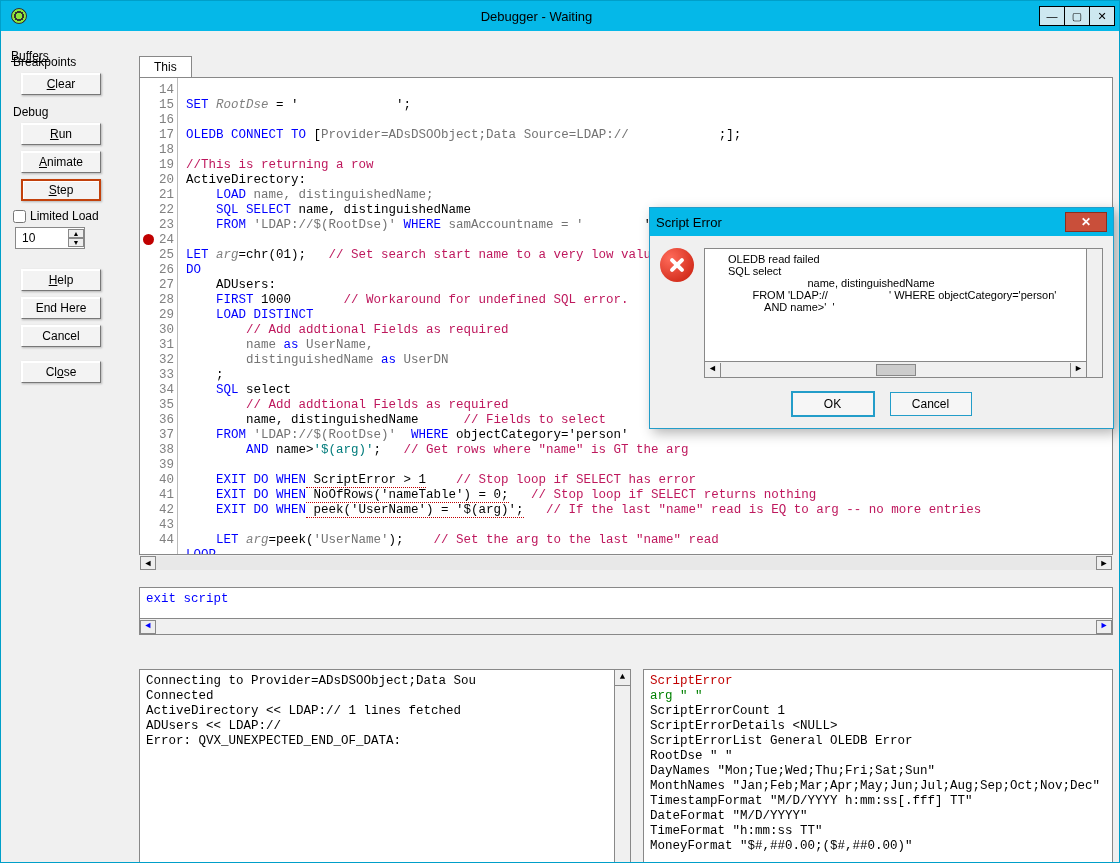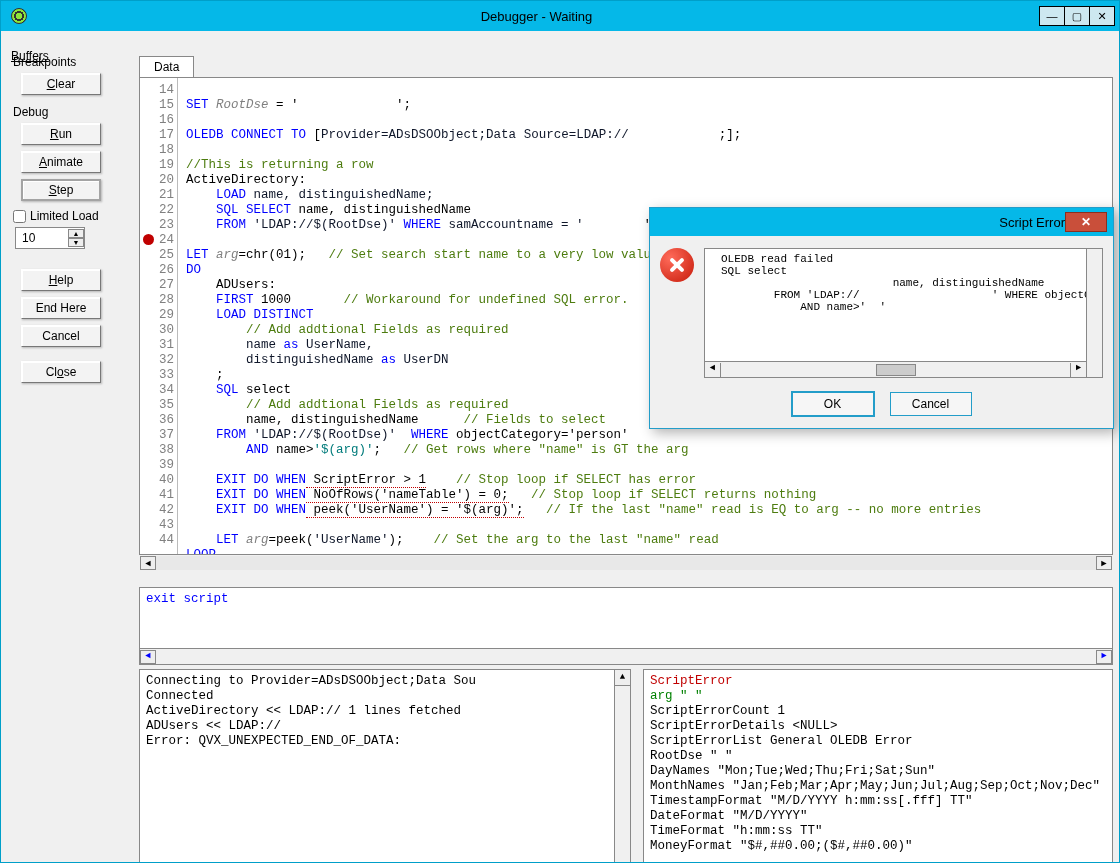--- a/index.html
+++ b/index.html
@@ -68,21 +68,21 @@
     height: 22px;
     margin: 2px 0 6px 8px;
     background: #f3f3f3;
     border: 1px solid #777;
     border-top-color: #fff;
     border-left-color: #fff;
     box-shadow: inset 1px 1px 0 #fff, 1px 1px 2px rgba(0,0,0,.25);
     font-size: 12px;
     cursor: pointer;
   }
-  .btn.active { border: 2px solid #a3a3a3; }
+  .btn.active { border: 2px solid #c2410c; }
   .checkbox-row { display:flex; align-items:center; margin-top:8px; font-size:12px; }
   .checkbox-row input[type=checkbox]{ margin-right:4px; }
   .spinner {
     width: 70px; height:22px;
     display:flex; margin:4px 0 0 2px;
     border:1px solid #888;
     background:#fff;
     align-items:center;
     padding-left:6px;
   }
@@ -135,35 +135,35 @@
     background:#c00000;
     border-radius:50%;
   }
   .code {
     padding:5px 6px 0 8px;
     white-space:pre;
     color:#000;
   }
   .kw { color:#0000ff; }
   .ident { color:#808080; font-style:italic; }
-  .cmt { color:#4d7c0f; }
+  .cmt { color:#be185d; }
   .teal { color:#007b7b; }
   .redunder { border-bottom:1px dotted #c00000; }
-  .brownstr { color:#0f172a; }
+  .brownstr { color:#737373; }
   .scroll-h {
     height:16px; border-top:1px solid #888; background:#f0f0f0;
     display:flex; align-items:center;
   }
   .scroll-h .arrow { width:16px;height:14px;border:1px solid #888;background:#eee;font-size:9px;text-align:center;line-height:12px;}
   .scroll-h .track { flex:1;height:14px;background:#e8e8e8;}
   
   .results-pane {
     position:absolute;
     left:138px; top:536px; right:6px;
-    height:78px;
+    height:48px;
     border:1px solid #888;
     background:#fff;
     font-family: Consolas, "Courier New", monospace;
     font-size:12.5px;
     padding:4px 6px;
     color:#0000ff;
   }
   .results-pane-scroll {
     height:16px; border-top:1px solid #888; background:#f0f0f0;
     position:absolute; left:0;right:0;bottom:0;
@@ -206,21 +206,21 @@
     box-shadow:4px 4px 12px rgba(0,0,0,.3);
     z-index:10;
   }
   .dialog .dlg-title {
     height:28px;
     background:#05b8e8;
     display:flex;align-items:center;
     font-size:13px;
     padding:0 6px;
   }
-  .dialog .dlg-title span { flex:1; text-align:right; }
+  .dialog .dlg-title span { flex:1; text-align:left; }
   .dialog .dlg-close {
     width:42px;height:20px;background:#c94f3a;color:#fff;display:flex;align-items:center;justify-content:center;font-size:12px;font-weight:bold;border:1px solid #8b2f1e;
   }
   .dialog .dlg-body {
     padding:12px 10px 10px;
     display:flex;
     gap:10px;
   }
   .err-icon {
     width:34px;height:34px;border-radius:50%;
@@ -231,23 +231,23 @@
   .err-icon::before, .err-icon::after {
     content:'';position:absolute;left:50%;top:50%;width:18px;height:4px;background:#fff;border-radius:2px;
   }
   .err-icon::before{transform:translate(-50%,-50%) rotate(45deg);}
   .err-icon::after{transform:translate(-50%,-50%) rotate(-45deg);}
   .err-textbox {
     flex:1;
     height:130px;
     border:1px solid #888;
     background:#fff;
-    font-family: Liberation Mono, monospace;
+    font-family: Liberation Sans, sans-serif;
     font-size:11px;
-    padding:4px 16px;
+    padding:4px 23px;
     position:relative;
     overflow:hidden;
   }
   .err-scroll-h { position:absolute;left:0;right:16px;bottom:0;height:16px;border-top:1px solid #888;background:#f0f0f0;display:flex;align-items:center;}
   .err-scroll-h .tr{flex:1;}
   .err-scroll-h .thb{width:40px;height:12px;background:#ccc;margin:0 auto;border:1px solid #888;}
   .err-scroll-v { position:absolute;right:0;top:0;bottom:0;width:16px;border-left:1px solid #888;background:#f0f0f0;}
   .dlg-btns{display:flex;justify-content:center;gap:16px;padding:4px 0 12px;}
   .dlg-btn{
     width:82px;height:24px;border:1px solid #239dc9;background:#f6f6f6;font-size:12px;cursor:pointer;
@@ -295,21 +295,21 @@
       </div>
     </div>
 
     <button class="btn" style="margin-top:20px"><u>H</u>elp</button>
     <button class="btn" style="">End Here</button>
     <button class="btn">Cancel</button>
     <button class="btn" style="margin-top:14px">Cl<u>o</u>se</button>
   </div>
 
   <div class="tab-area">
-    <div class="tab">Data</div>
+    <div class="tab">This</div>
     <div class="code-outer">
       <div class="code-scroll">
         <div class="gutter">
           <div class="gutter-sep"></div>
           <div class="gutter-breakpoint"></div>
 <div>14</div>
             <div>15</div>
             <div>16</div>
             <div>17</div>
             <div>18</div>

